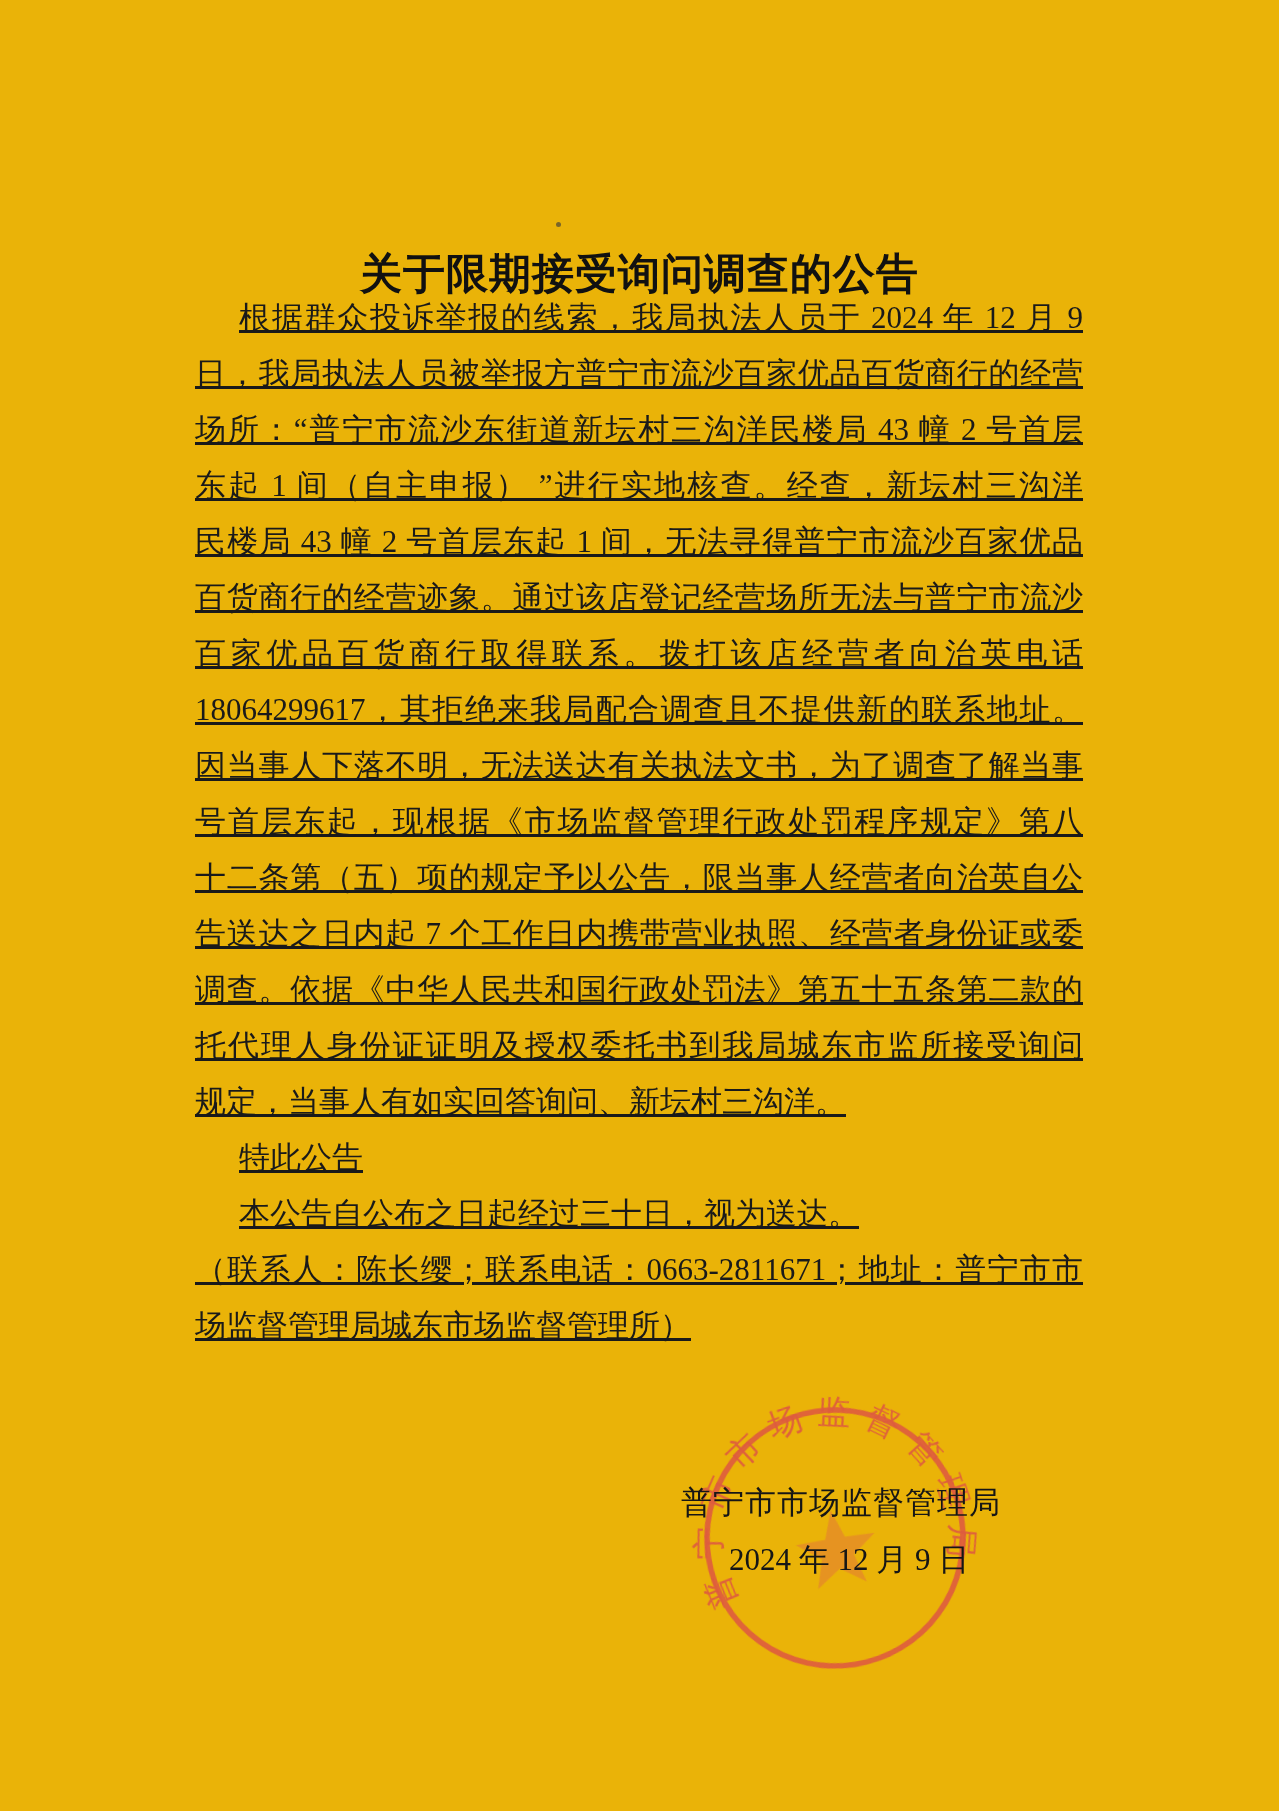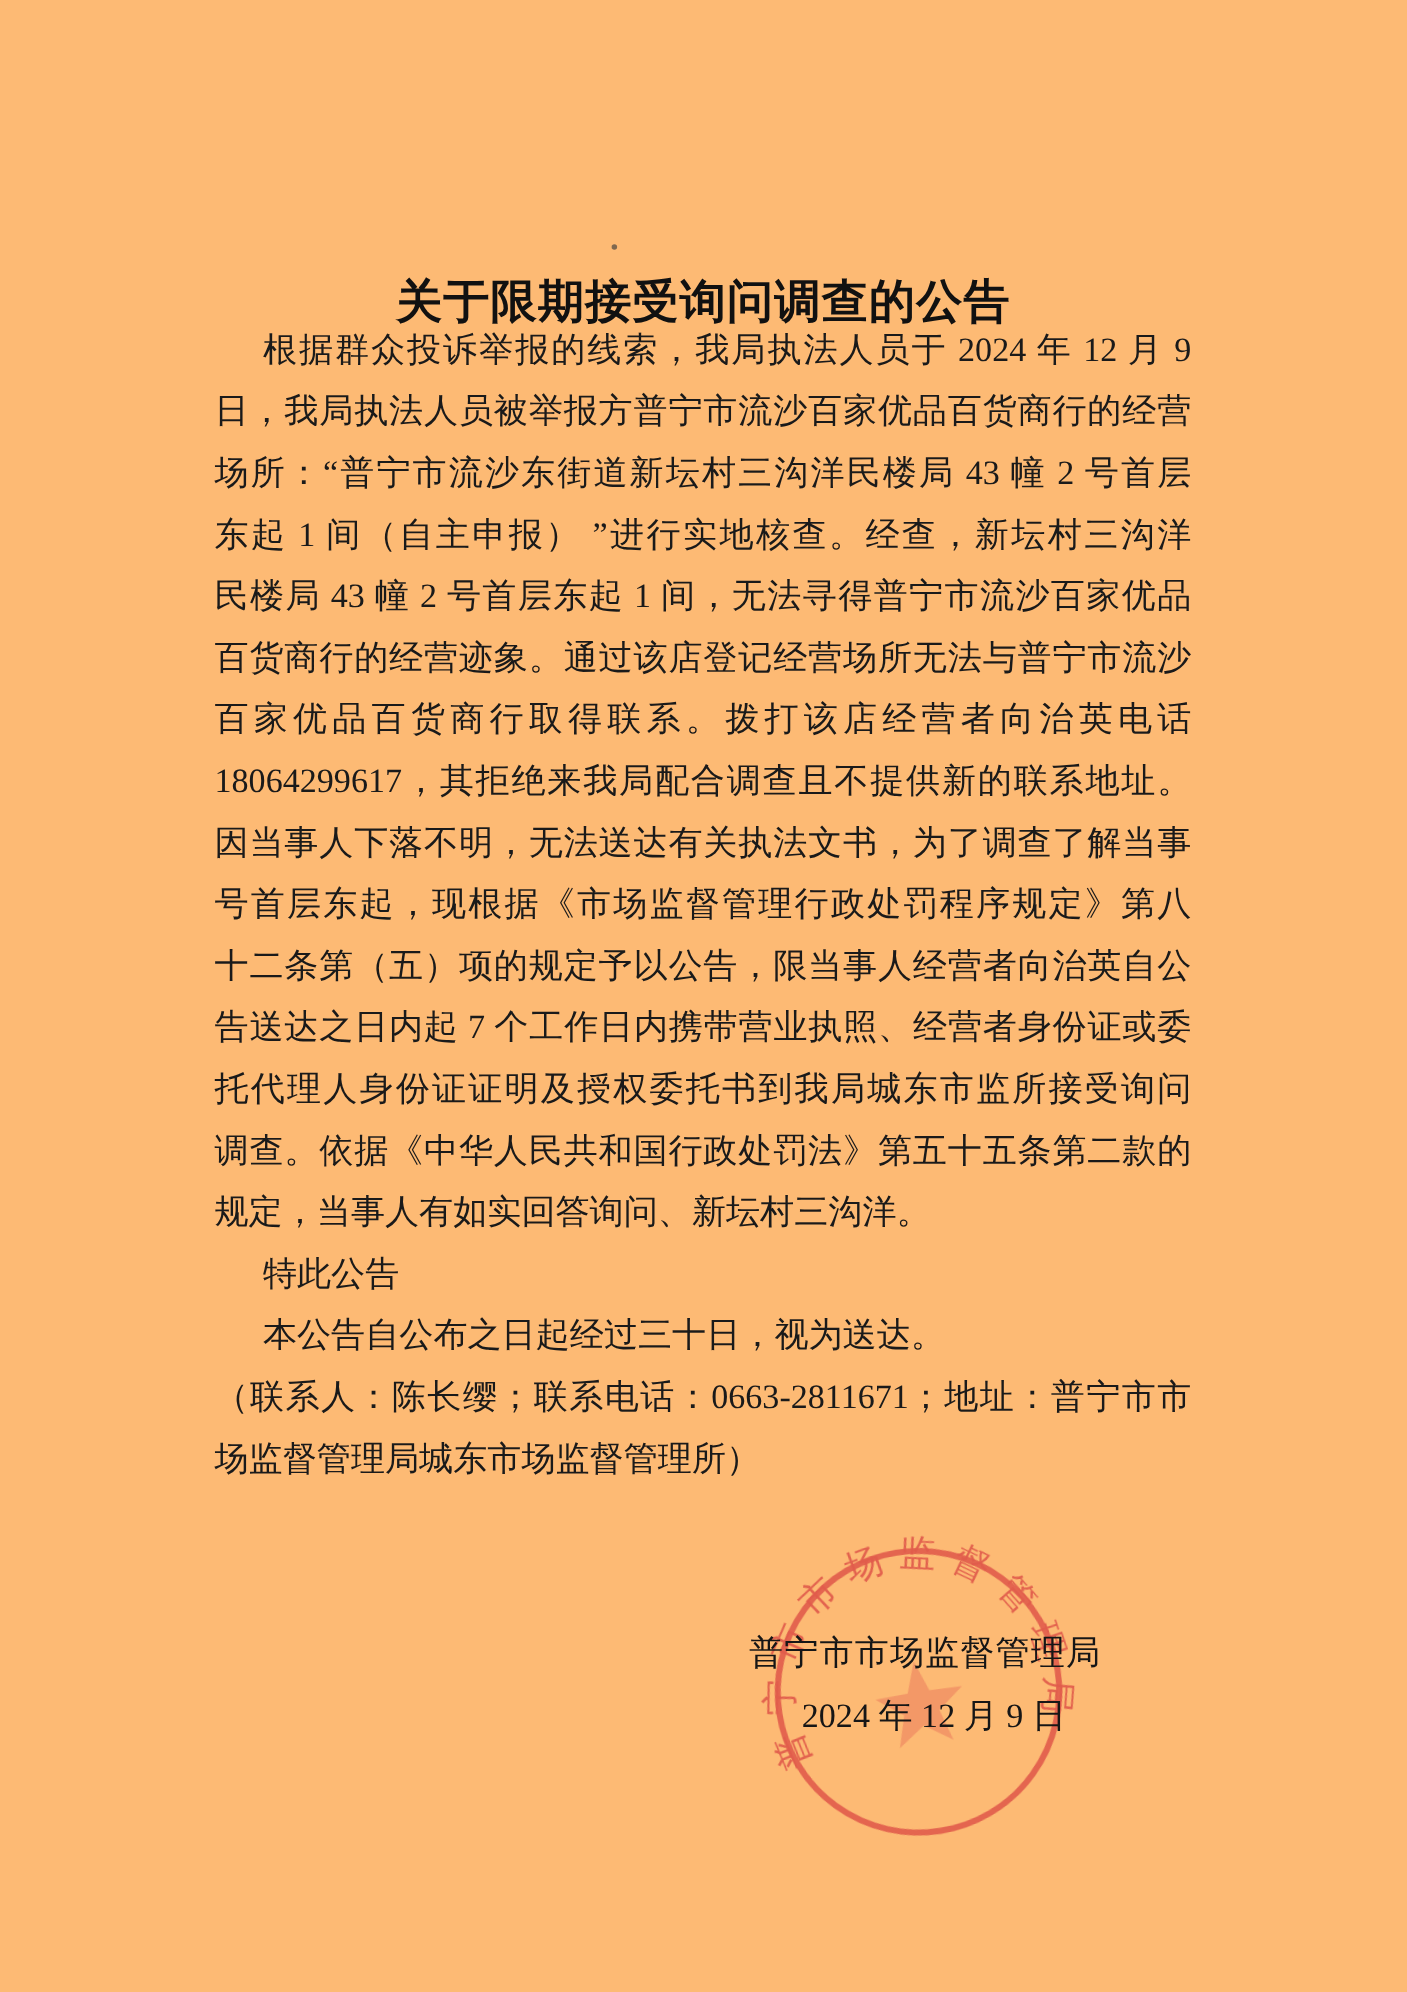--- a/index.html
+++ b/index.html
@@ -1,21 +1,21 @@
 <!DOCTYPE html>
 <html><head>
 <meta charset="utf-8">
 <style>
   html, body { margin: 0; padding: 0; background: #ffffff; }
 
   .page {
     position: relative;
     width: 1279px;
     height: 1811px;
-    background: #fdba74;
+    background: #eab308;
     overflow: hidden;
     font-family: "Liberation Serif", "DejaVu Serif", serif;
     color: #1a1a1a;
   }
 
   .title {
     position: absolute;
     top: 218px;
     left: 0;
     width: 1279px;
@@ -33,20 +33,21 @@
     left: 195px;
     width: 888px;
     font-size: 31px;
   }
 
   .line {
     height: 56px;
     line-height: 56px;
     white-space: nowrap;
     overflow: visible;
+    text-decoration: underline;
   }
   .line.fill {
     white-space: normal;
     text-align: justify;
     text-align-last: justify;
   }
   .line.indent { text-indent: 44px; }
 
   .sig-org {
     position: absolute;
@@ -105,22 +106,22 @@
       <div class="line fill">场所：“普宁市流沙东街道新坛村三沟洋民楼局 43 幢 2 号首层</div>
       <div class="line fill">东起 1 间（自主申报） ”进行实地核查。经查，新坛村三沟洋</div>
       <div class="line fill">民楼局 43 幢 2 号首层东起 1 间，无法寻得普宁市流沙百家优品</div>
       <div class="line fill">百货商行的经营迹象。通过该店登记经营场所无法与普宁市流沙</div>
       <div class="line fill">百家优品百货商行取得联系。拨打该店经营者向治英电话</div>
       <div class="line fill">18064299617，其拒绝来我局配合调查且不提供新的联系地址。</div>
       <div class="line fill">因当事人下落不明，无法送达有关执法文书，为了调查了解当事</div>
       <div class="line fill">号首层东起，现根据《市场监督管理行政处罚程序规定》第八</div>
       <div class="line fill">十二条第（五）项的规定予以公告，限当事人经营者向治英自公</div>
       <div class="line fill">告送达之日内起 7 个工作日内携带营业执照、经营者身份证或委</div>
+      <div class="line fill">调查。依据《中华人民共和国行政处罚法》第五十五条第二款的</div>
       <div class="line fill">托代理人身份证证明及授权委托书到我局城东市监所接受询问</div>
-      <div class="line fill">调查。依据《中华人民共和国行政处罚法》第五十五条第二款的</div>
       <div class="line">规定，当事人有如实回答询问、新坛村三沟洋。</div>
       <div class="line indent">特此公告</div>
       <div class="line indent">本公告自公布之日起经过三十日，视为送达。</div>
       <div class="line fill">（联系人：陈长缨；联系电话：0663-2811671；地址：普宁市市</div>
       <div class="line">场监督管理局城东市场监督管理所）</div>
     </div>
 
   <svg class="seal" viewBox="-146 -146 292 292" xmlns="http://www.w3.org/2000/svg" aria-hidden="true">
     <circle cx="0" cy="0" r="128" fill="none" stroke="#dd4f46" stroke-width="5.5" opacity="0.9"></circle>
     <path id="sealArc" d="M -97 62 A 115 115 0 1 1 97 62" fill="none"></path>

